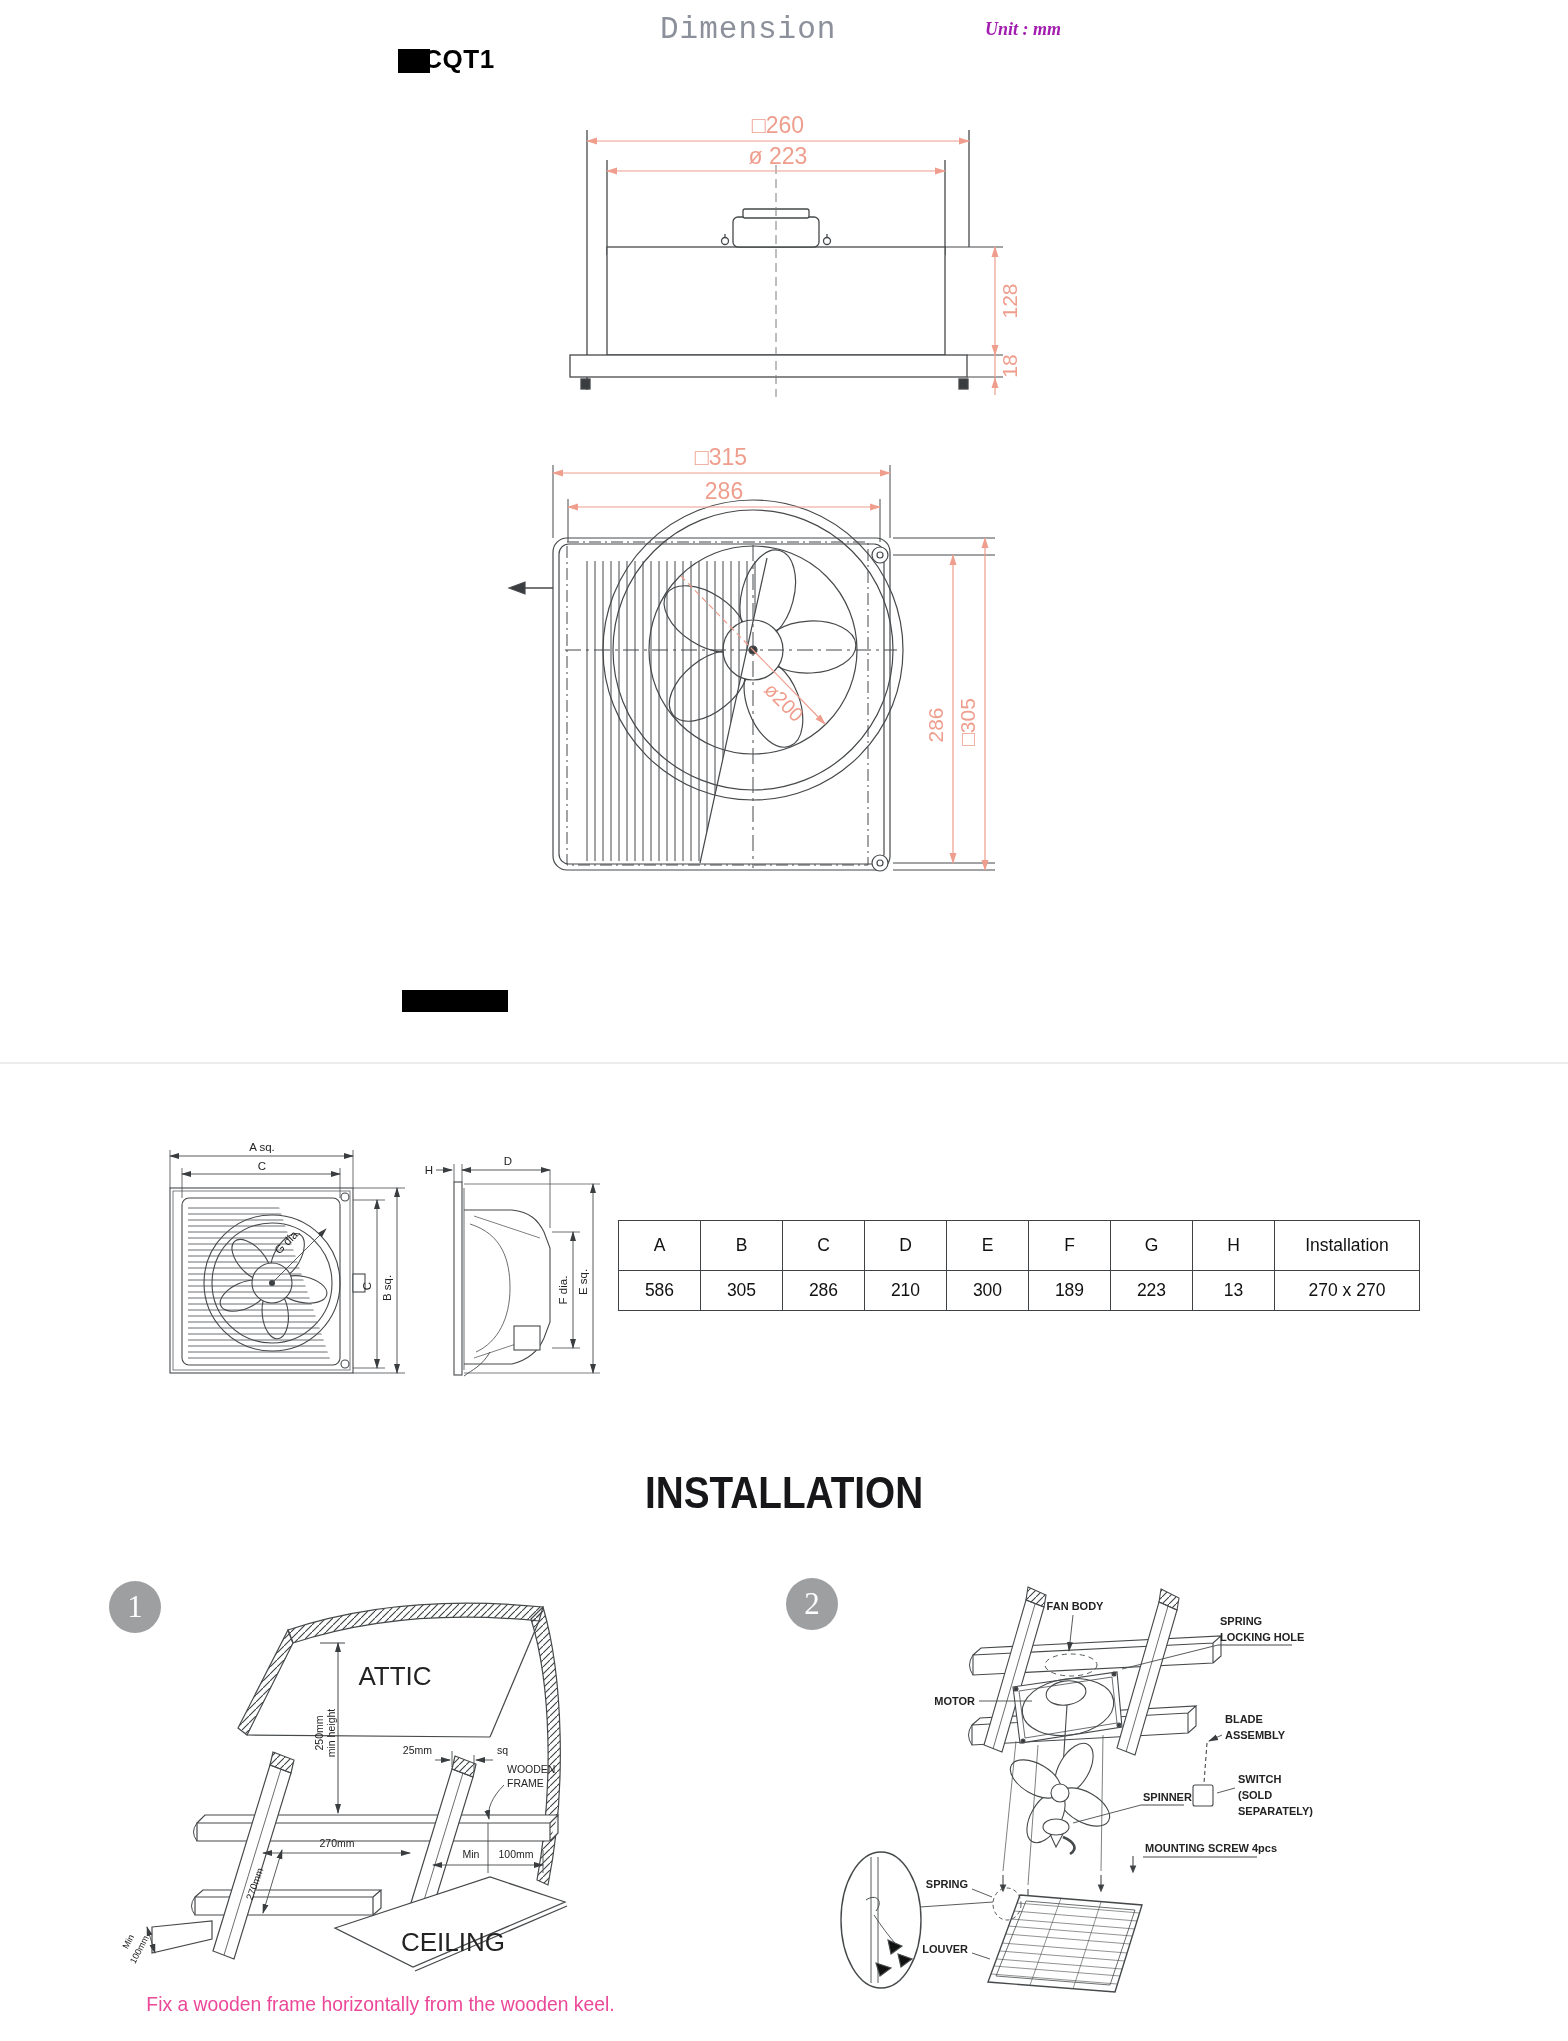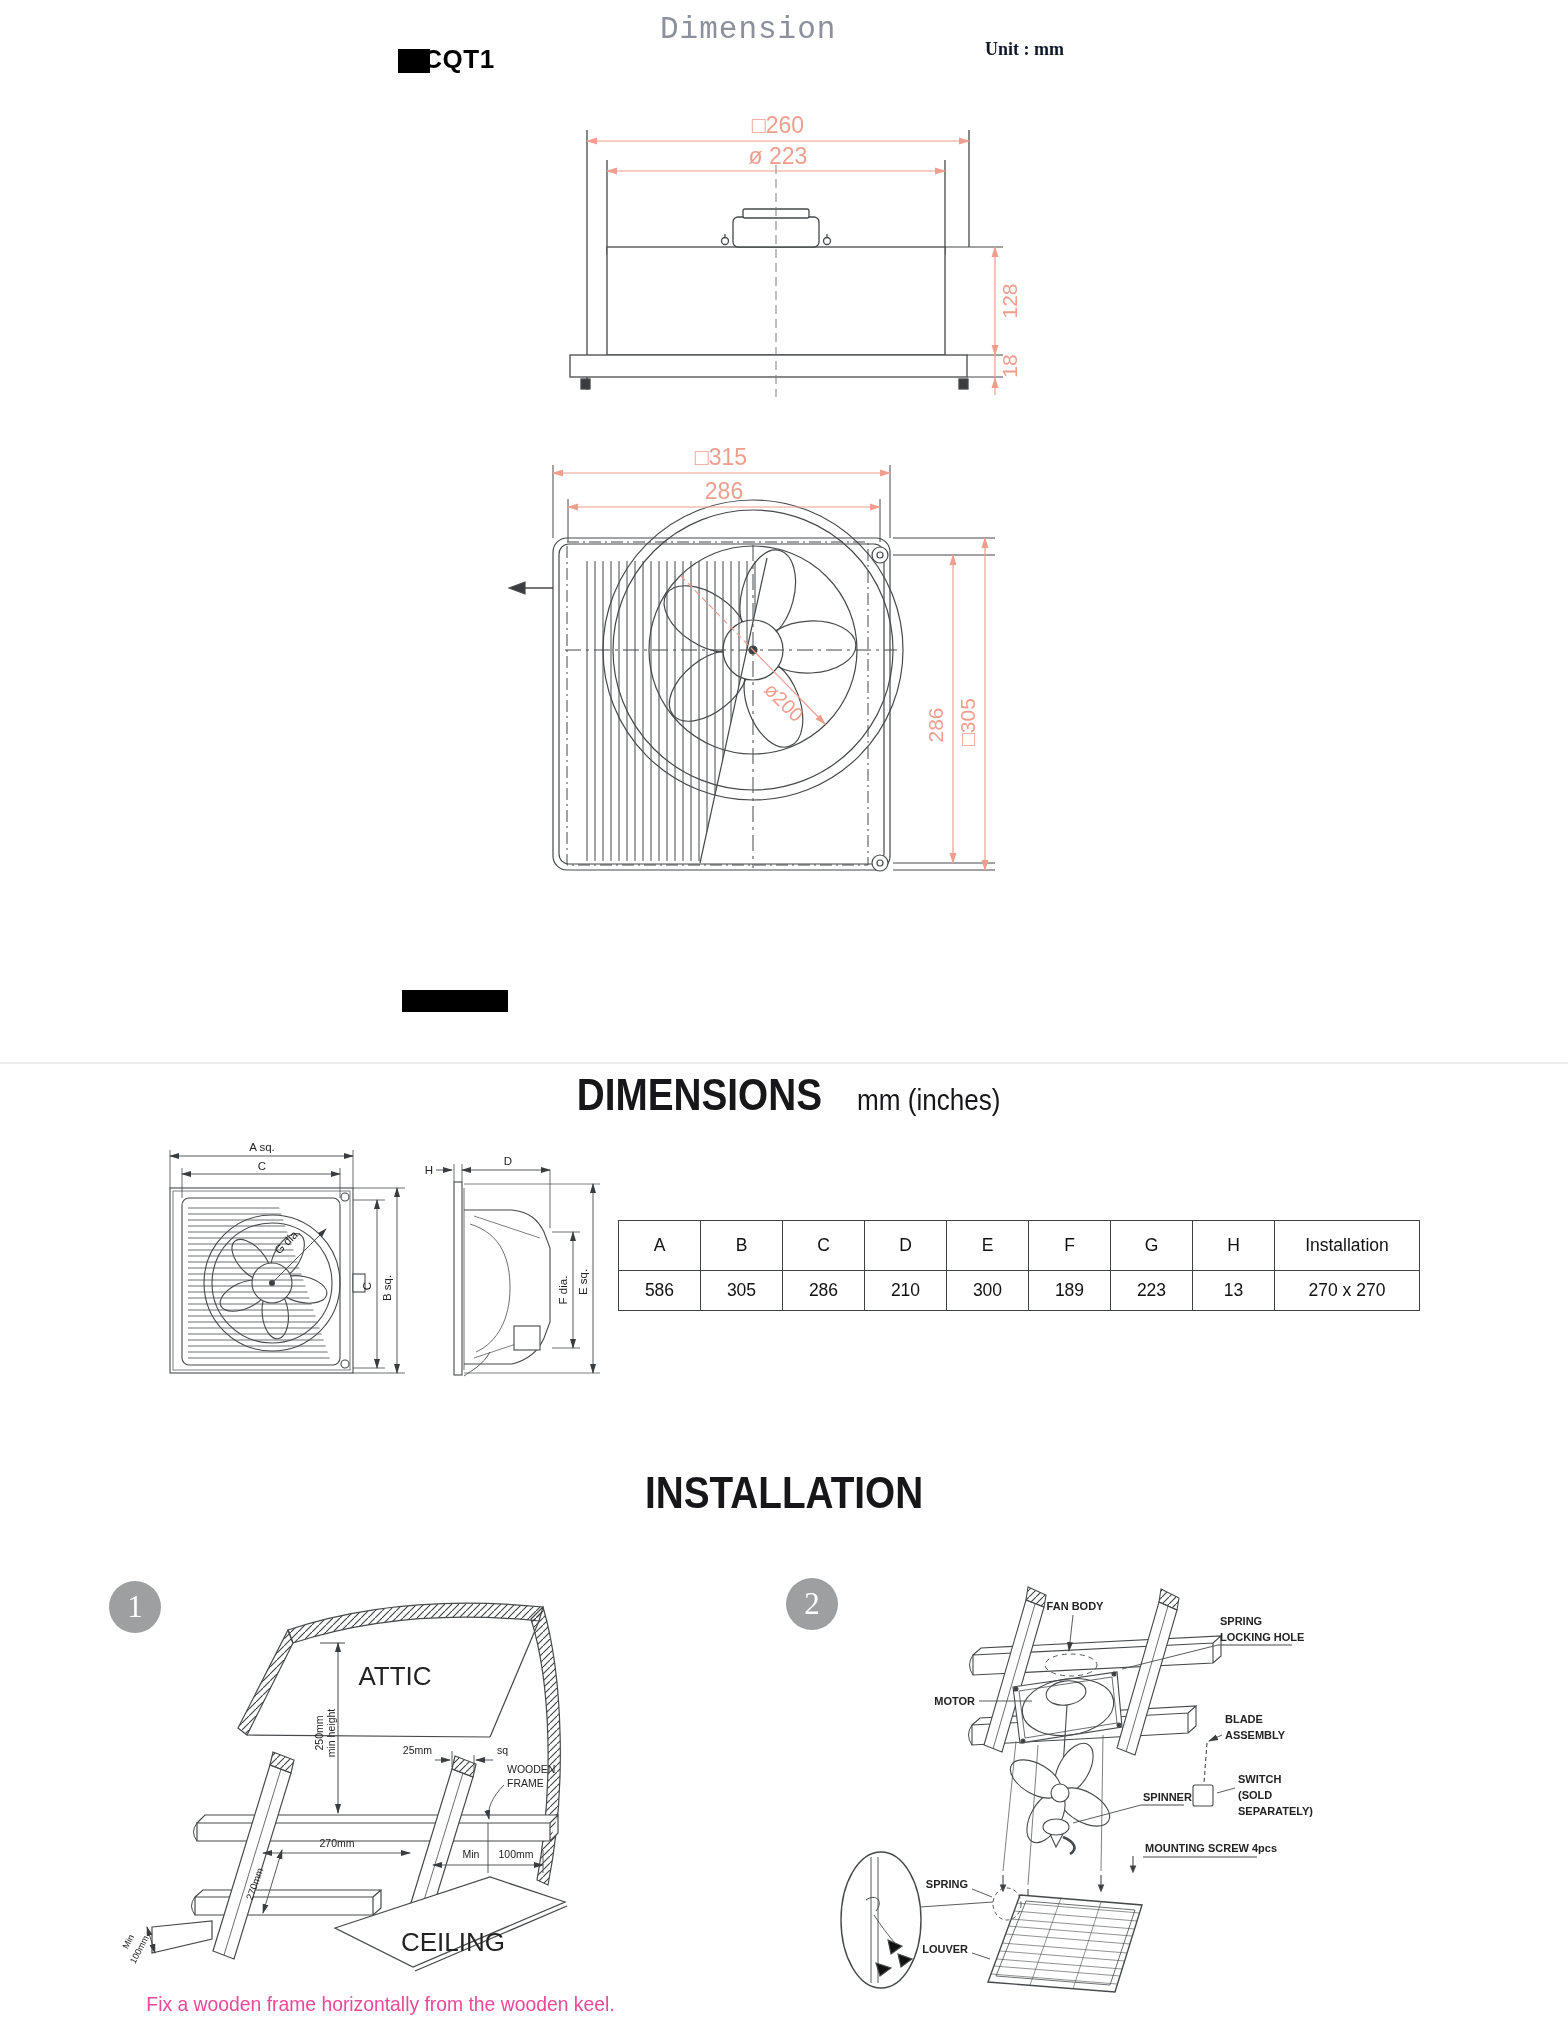--- a/index.html
+++ b/index.html
@@ -1,20 +1,20 @@
 <!DOCTYPE html>
 <html><head>
 <meta charset="utf-8">
 <style>
   html,body{margin:0;padding:0;background:#ffffff;}
   #sheet{position:relative;width:1568px;height:2041px;background:#ffffff;overflow:hidden;
          font-family:"Liberation Sans",sans-serif;color:#1d1d1d;}
   .abs{position:absolute;}
   .doc-title{font-family:Liberation Mono, monospace;font-size:31px;color:#8b909a;letter-spacing:1px;}
-  .unit-label{font-family:"Liberation Serif",serif;font-weight:600;font-size:18px;color:#0f172a;margin-top:20px;}
+  .unit-label{font-family:"Liberation Serif",serif;font-style:italic;font-weight:600;font-size:18px;color:#a21caf;}
   .model-text{font-weight:700;font-size:26px;letter-spacing:.5px;color:#000;}
   .black-box{background:#000;}
   .sec-divider{background:#ececec;}
   .center-line{left:0;width:1568px;text-align:center;}
   .h-big{display:inline-block;transform:scaleX(.88);transform-origin:center;
          font-weight:700;font-size:44px;color:#17171a;letter-spacing:0px;}
   .h-small{display:inline-block;transform:scaleX(.9);font-weight:400;font-size:29px;color:#17171a;margin-left:6px;}
   .caption{font-size:21px;color:#ec4899;text-align:center;}
   .caption span{display:inline-block;transform:scaleX(.92);}
   .step-circle{width:52px;height:52px;border-radius:50%;background:#9d9fa1;color:#fff;
@@ -173,24 +173,20 @@
       <line class="sline" x1="186" y1="141" x2="258" y2="215" stroke-width="1.2" stroke-dasharray="6 4"></line>
       <line class="sline" x1="258" y1="215" x2="330" y2="289" stroke-width="1.2" marker-end="url(#mSe)"></line>
       <text class="dimtxt" transform="translate(284,272) rotate(45)" font-size="20" text-anchor="middle">ø200</text>
     </g>
   </svg>
 
   <div class="abs black-box" style="left:402px;top:990px;width:106px;height:22px;"></div>
 
   <div class="abs sec-divider" style="left:0;top:1062px;width:1568px;height:2px;"></div>
 
-  <div class="abs center-line" style="top:1070px;">
-    <span class="h-big">DIMENSIONS</span>
-    <span class="h-small">mm (inches)</span>
-  </div>
 
   <svg style="left:150px;top:1140px;" width="260" height="245" viewBox="0 0 260 245">
     <defs>
         <clipPath id="gclipA">
           <polygon points="38,64 128,64 182,225 38,225"></polygon>
         </clipPath>
       </defs>
     <g class="kline" stroke-width="1.1">
       <rect x="20" y="48" width="183" height="185" fill="#fff"></rect>
       <rect x="23" y="51" width="177" height="179" stroke-width=".7"></rect>

